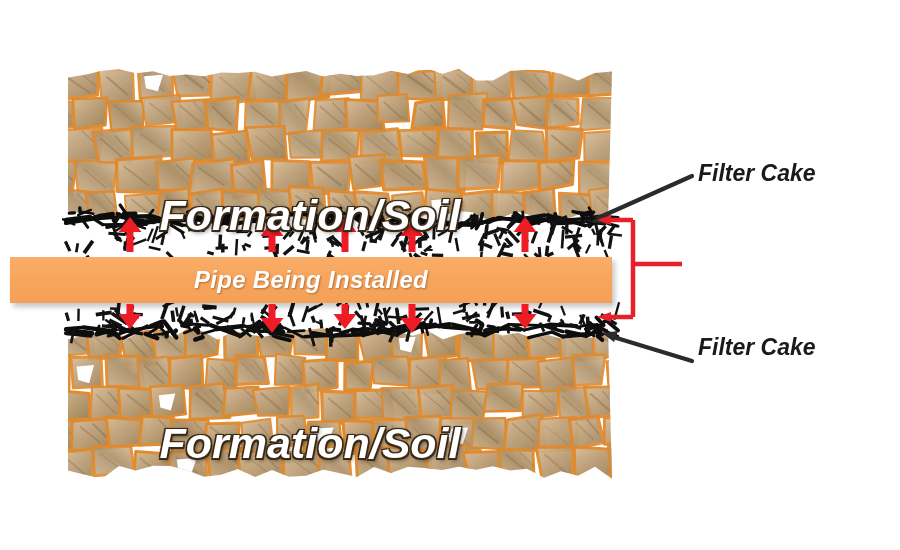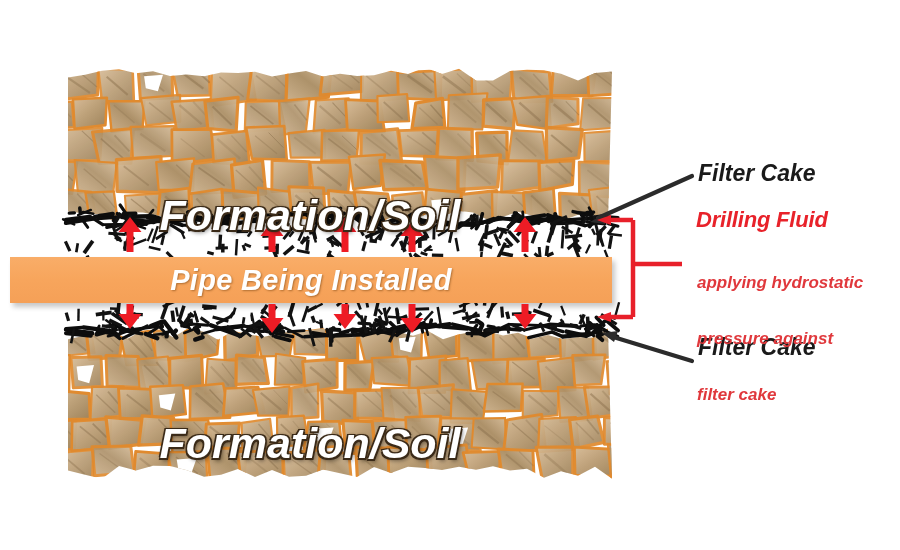--- a/index.html
+++ b/index.html
@@ -19,21 +19,21 @@
     text-align:center;width:100%;margin-top:12px;
   }
   .pipe-band{
     position:absolute;left:10px;top:257px;width:602px;height:46px;
     background:linear-gradient(180deg,#f9ad68 0%,#f7a55c 50%,#f5a057 100%);
     box-shadow:3px 4px 5px rgba(0,0,0,.22);
     display:flex;align-items:center;justify-content:center;
   }
   .pipe-label{
     font-family:"Liberation Sans",sans-serif;
-    font-style:italic;font-weight:700;font-size:29px;color:#ffffff;
+    font-style:italic;font-weight:700;font-size:24px;color:#ffffff;
     letter-spacing:.3px;
     text-shadow:1px 1px 2px rgba(120,70,20,.55);
   }
   .filter-cake-label{
     font-family:"Liberation Sans",sans-serif;
     font-style:italic;font-weight:700;font-size:23px;color:#1a1a1a;
   }
   .drilling-title{
     font-family:"Liberation Sans",sans-serif;
     font-style:italic;font-weight:700;font-size:22px;color:#E8222A;
@@ -1092,21 +1092,15 @@
   </div>
 
   <div class="txt" style="left:0;top:371px;width:620px;">
     <div class="formation-label">Formation/Soil</div>
   </div>
 
   <div class="txt filter-cake-label" style="left:698px;top:160px;">Filter Cake</div>
 
   <div class="txt filter-cake-label" style="left:698px;top:334px;">Filter Cake</div>
 
-  <div class="txt drilling-title" style="left:696px;top:207px;">Drilling Fluid</div>
-
-  <div class="txt" style="left:697px;top:237px;">
-    <div class="drilling-body">applying hydrostatic</div>
-    <div class="drilling-body">pressure against</div>
-    <div class="drilling-body">filter cake</div>
-  </div>
+
 
 </div>
 
 </body></html>

